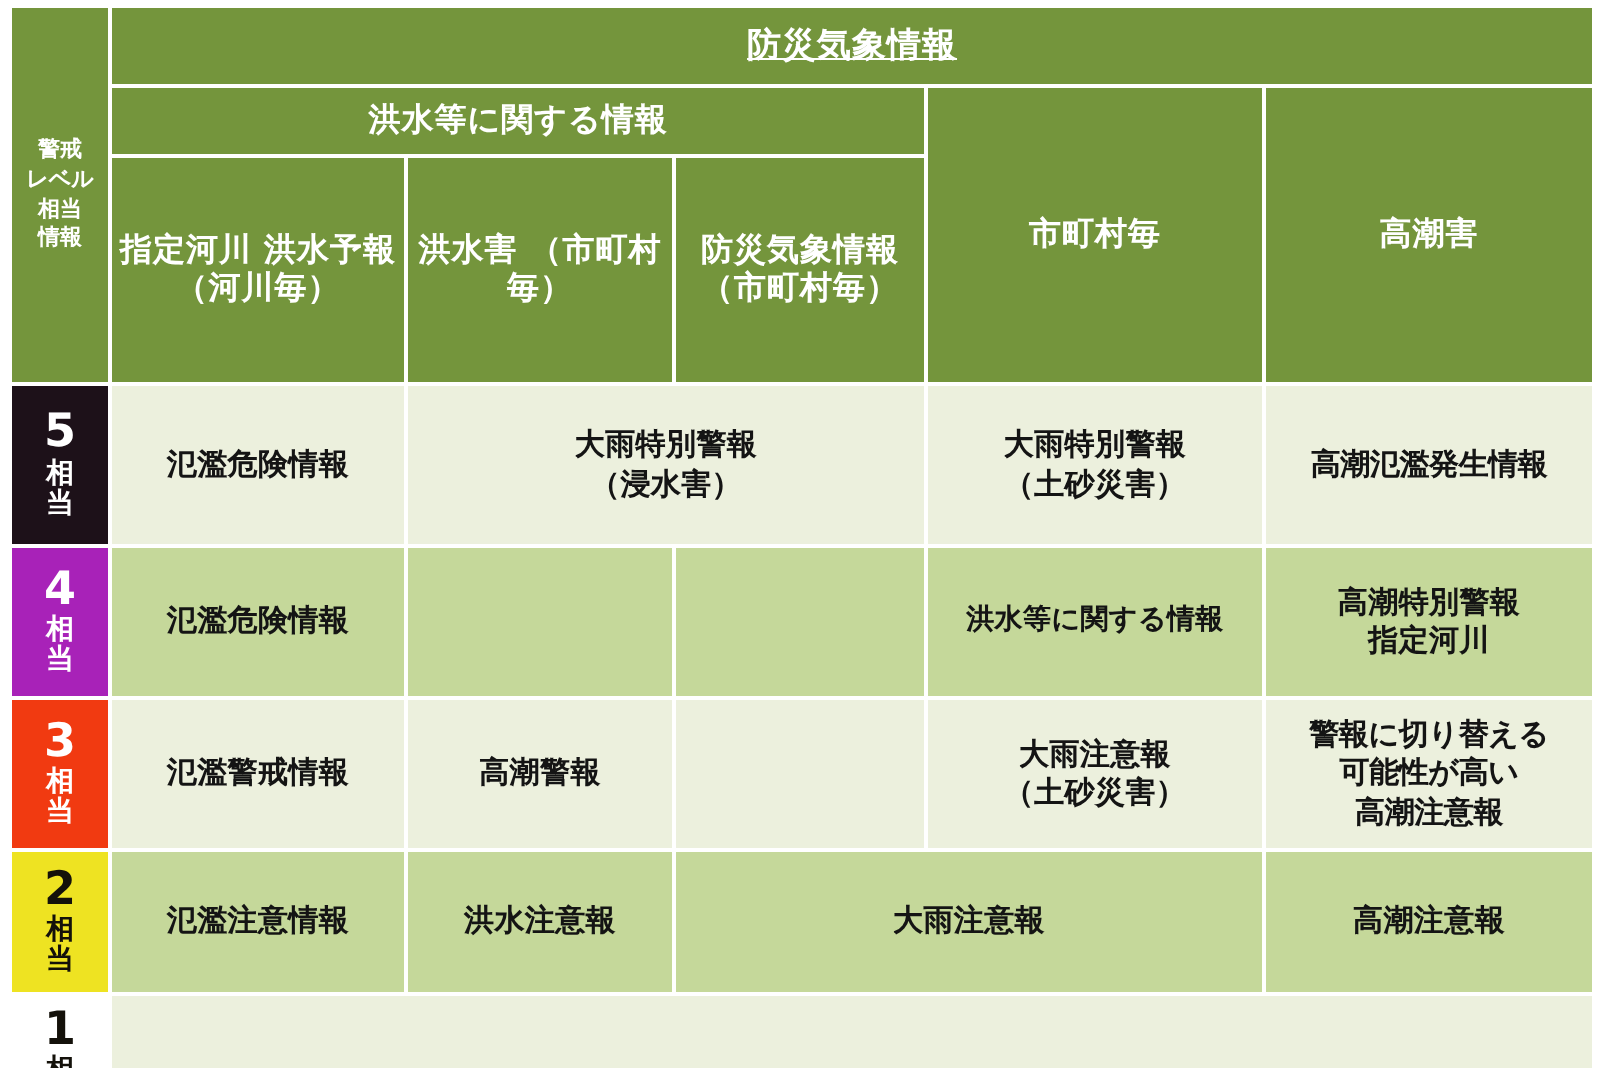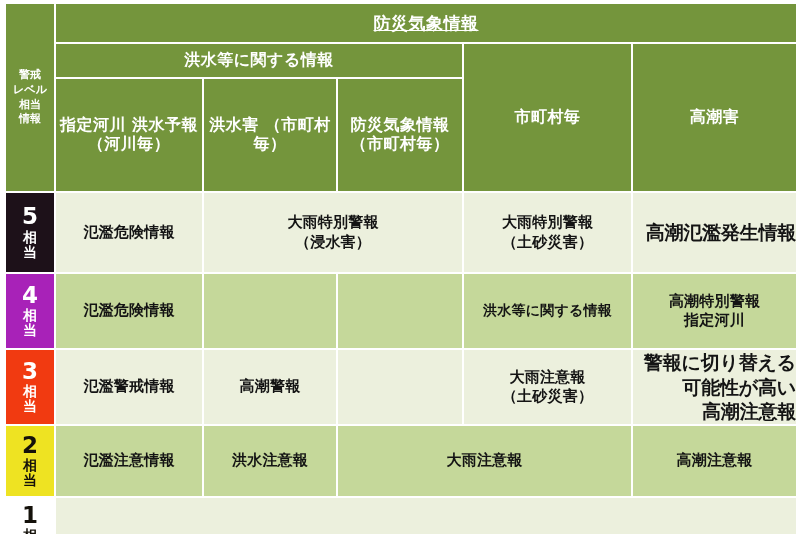--- a/index.html
+++ b/index.html
@@ -112,23 +112,22 @@
     font-weight: bold;
     font-size: 15px;
     line-height: 1.30;
     letter-spacing: 0.2px;
   }
   .cell.small {
     font-size: 14px;
     line-height: 1.26;
   }
   .cell.tight {
-    font-size: 19px;
+    font-size: 15px;
     letter-spacing: -0.2px;
-    text-align: right;
   }
   .row-light { background: #ecf0dd; }
   .row-green { background: #c5d89a; }
   .cell span { display: block; }
 </style>
 </head>
 <body>
 
 <div id="sheet">
   <table class="grid">

